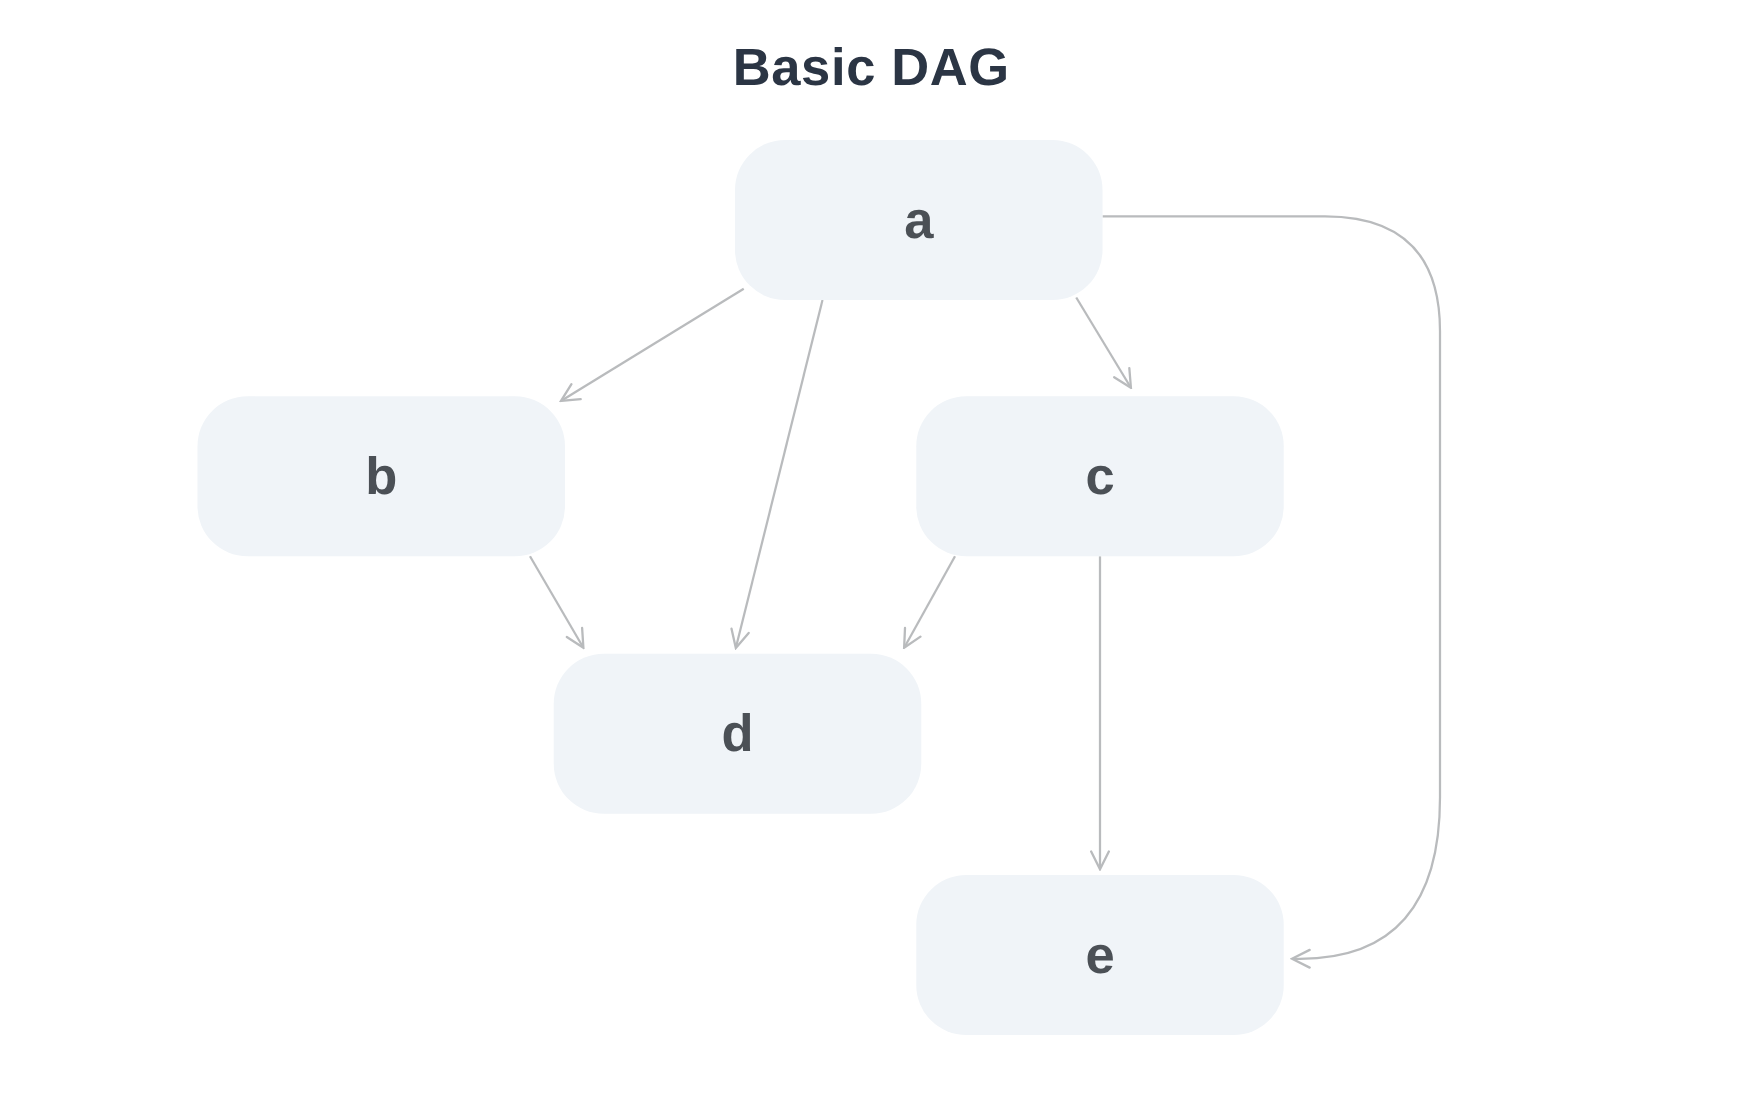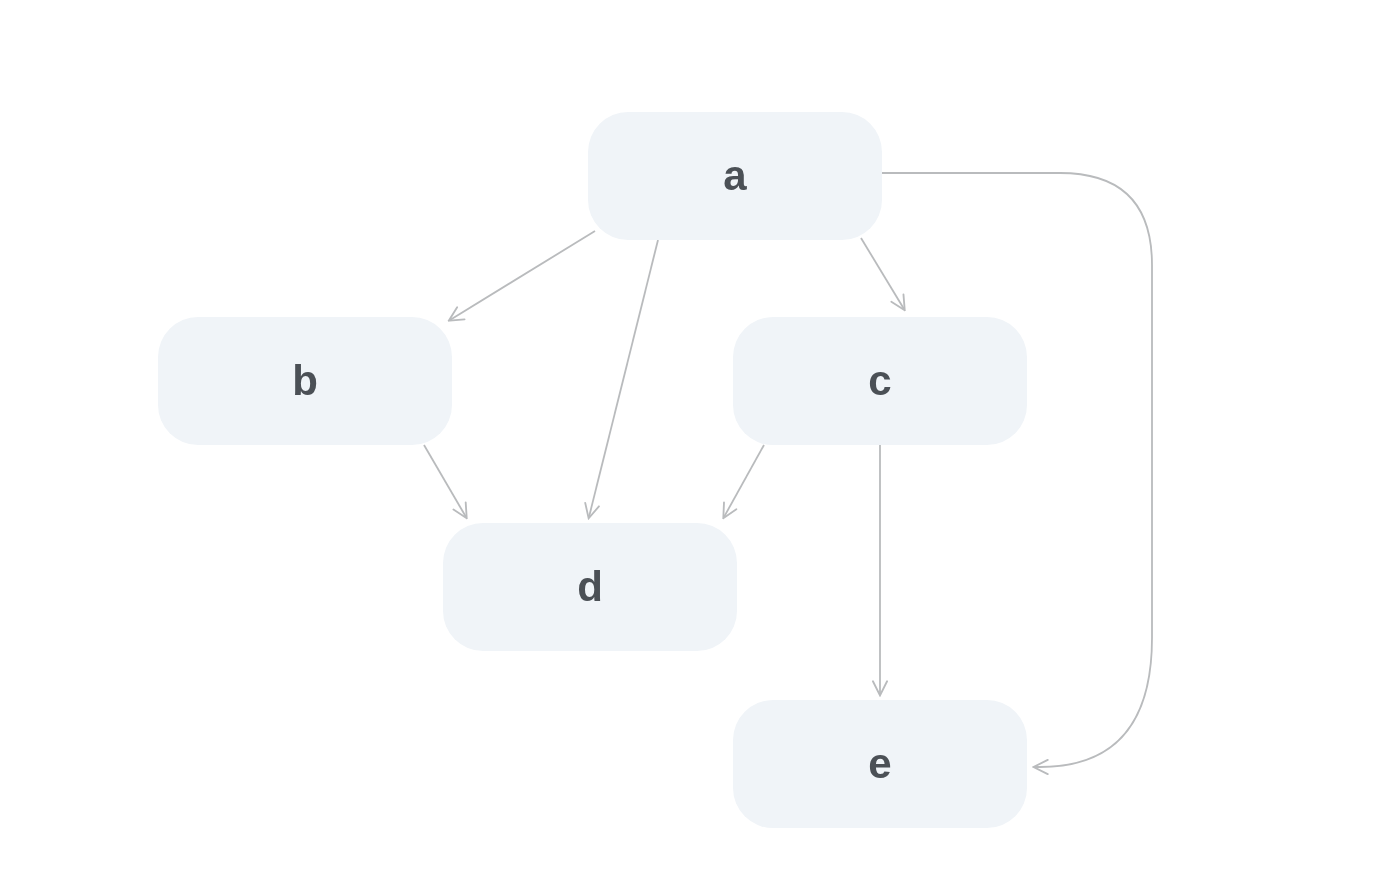--- a/index.html
+++ b/index.html
@@ -47,20 +47,21 @@
     font-weight: bold;
     color: #4b5056;
     cursor: default;
     user-select: none;
   }
 </style>
 </head>
 <body>
 
 <div class="canvas" style="background: rgb(255, 255, 255);">
+  <div class="diagram-title" style="color: rgb(43, 53, 68);">Basic DAG</div>
 
   <svg class="edges-layer" width="1394" height="876" viewBox="0 0 1394 876" xmlns="http://www.w3.org/2000/svg">
     <defs>
       <marker id="open-arrow" viewBox="0 0 12 12" refX="10" refY="6" markerWidth="17" markerHeight="17" markerUnits="userSpaceOnUse" orient="auto">
         <path d="M 1 1 L 11 6 L 1 11" fill="none" stroke-width="1.3" stroke-linecap="round" stroke="#b9bbbd"></path>
       </marker>
     </defs>
     <g id="edge-group">
         <path d="M 595 231 L 450 320" fill="none" stroke="#b9bbbd" stroke-width="1.8" marker-end="url(#open-arrow)"></path>
         <path d="M 861 238 L 904 309" fill="none" stroke="#b9bbbd" stroke-width="1.8" marker-end="url(#open-arrow)"></path>

